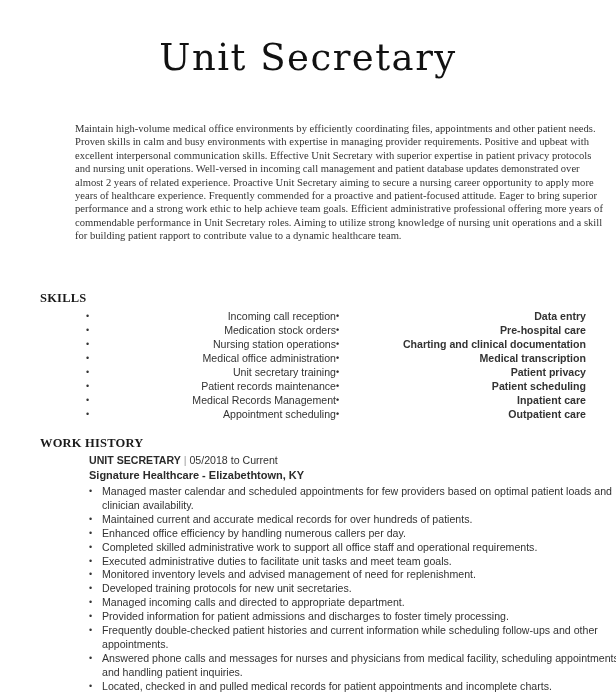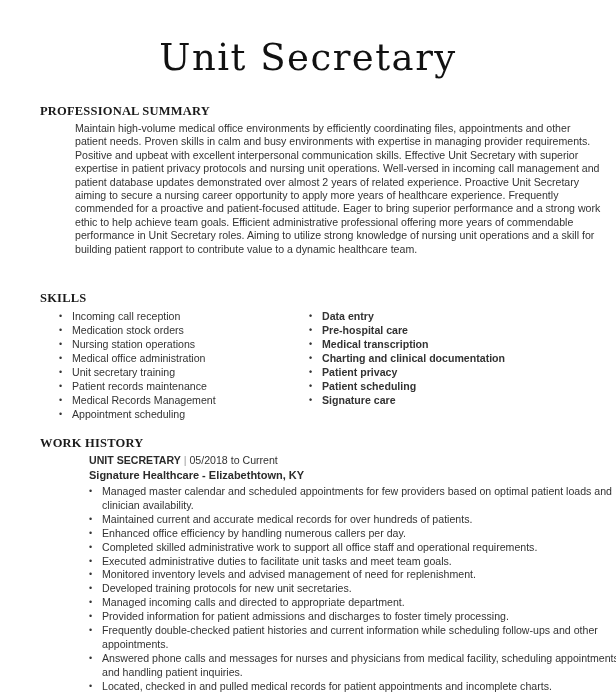--- a/index.html
+++ b/index.html
@@ -41,32 +41,33 @@
       font-weight: bold;
       color: #1a1a1a;
       letter-spacing: 0.2px;
       margin: 0;
     }
     .summary {
       position: absolute;
       left: 75px;
       top: 122px;
       width: 530px;
-      font-family: Liberation Sans, sans-serif;
+      font-family: Liberation Serif, serif;
       font-size: 10.6px;
       line-height: 13.4px;
       color: #333333;
       margin: 0;
     }
     .skills {
       position: absolute;
-      left: 59px;
+      left: 86px;
       top: 309px;
       width: 530px;
       display: flex;
+      text-align: right;
     }
     .skills ul {
       list-style: none;
       margin: 0;
       padding: 0;
       width: 250px;
     }
     .skills li, .duties li {
       position: relative;
       padding-left: 13px;
@@ -122,43 +123,43 @@
       padding-left: 13px;
     }
   </style>
 </head>
 <body>
 
 <div class="page">
 
   <h1 class="title">Unit Secretary</h1>
 
-  <h2 class="section-heading" style="top:104px;">PROFESSIONAL SUMMARY</h2>
   <p class="summary">Maintain high-volume medical office environments by efficiently coordinating files, appointments and other patient needs. Proven skills in calm and busy environments with expertise in managing provider requirements. Positive and upbeat with excellent interpersonal communication skills. Effective Unit Secretary with superior expertise in patient privacy protocols and nursing unit operations. Well-versed in incoming call management and patient database updates demonstrated over almost 2 years of related experience. Proactive Unit Secretary aiming to secure a nursing career opportunity to apply more years of healthcare experience. Frequently commended for a proactive and patient-focused attitude. Eager to bring superior performance and a strong work ethic to help achieve team goals. Efficient administrative professional offering more years of commendable performance in Unit Secretary roles. Aiming to utilize strong knowledge of nursing unit operations and a skill for building patient rapport to contribute value to a dynamic healthcare team.</p>
 
   <h2 class="section-heading" style="top:291px;">SKILLS</h2>
   <div class="skills">
     <ul class="col1">
       <li>Incoming call reception</li>
       <li>Medication stock orders</li>
       <li>Nursing station operations</li>
       <li>Medical office administration</li>
       <li>Unit secretary training</li>
       <li>Patient records maintenance</li>
       <li>Medical Records Management</li>
       <li>Appointment scheduling</li>
     </ul>
     <ul class="col2">
       <li>Data entry</li>
       <li>Pre-hospital care</li>
+      <li>Charting and clinical documentation</li>
       <li>Medical transcription</li>
-      <li>Charting and clinical documentation</li>
       <li>Patient privacy</li>
       <li>Patient scheduling</li>
-      <li>Signature care</li>
+      <li>Inpatient care</li>
+      <li>Outpatient care</li>
     </ul>
   </div>
 
   <h2 class="section-heading" style="top:436px;">WORK HISTORY</h2>
   <div class="job">
     <div class="job-title-line">
       <span class="role">UNIT SECRETARY</span><span class="sep"> | </span><span class="dates">05/2018 to Current</span>
     </div>
     <div class="job-company">Signature Healthcare - Elizabethtown, KY</div>
     <ul class="duties">

